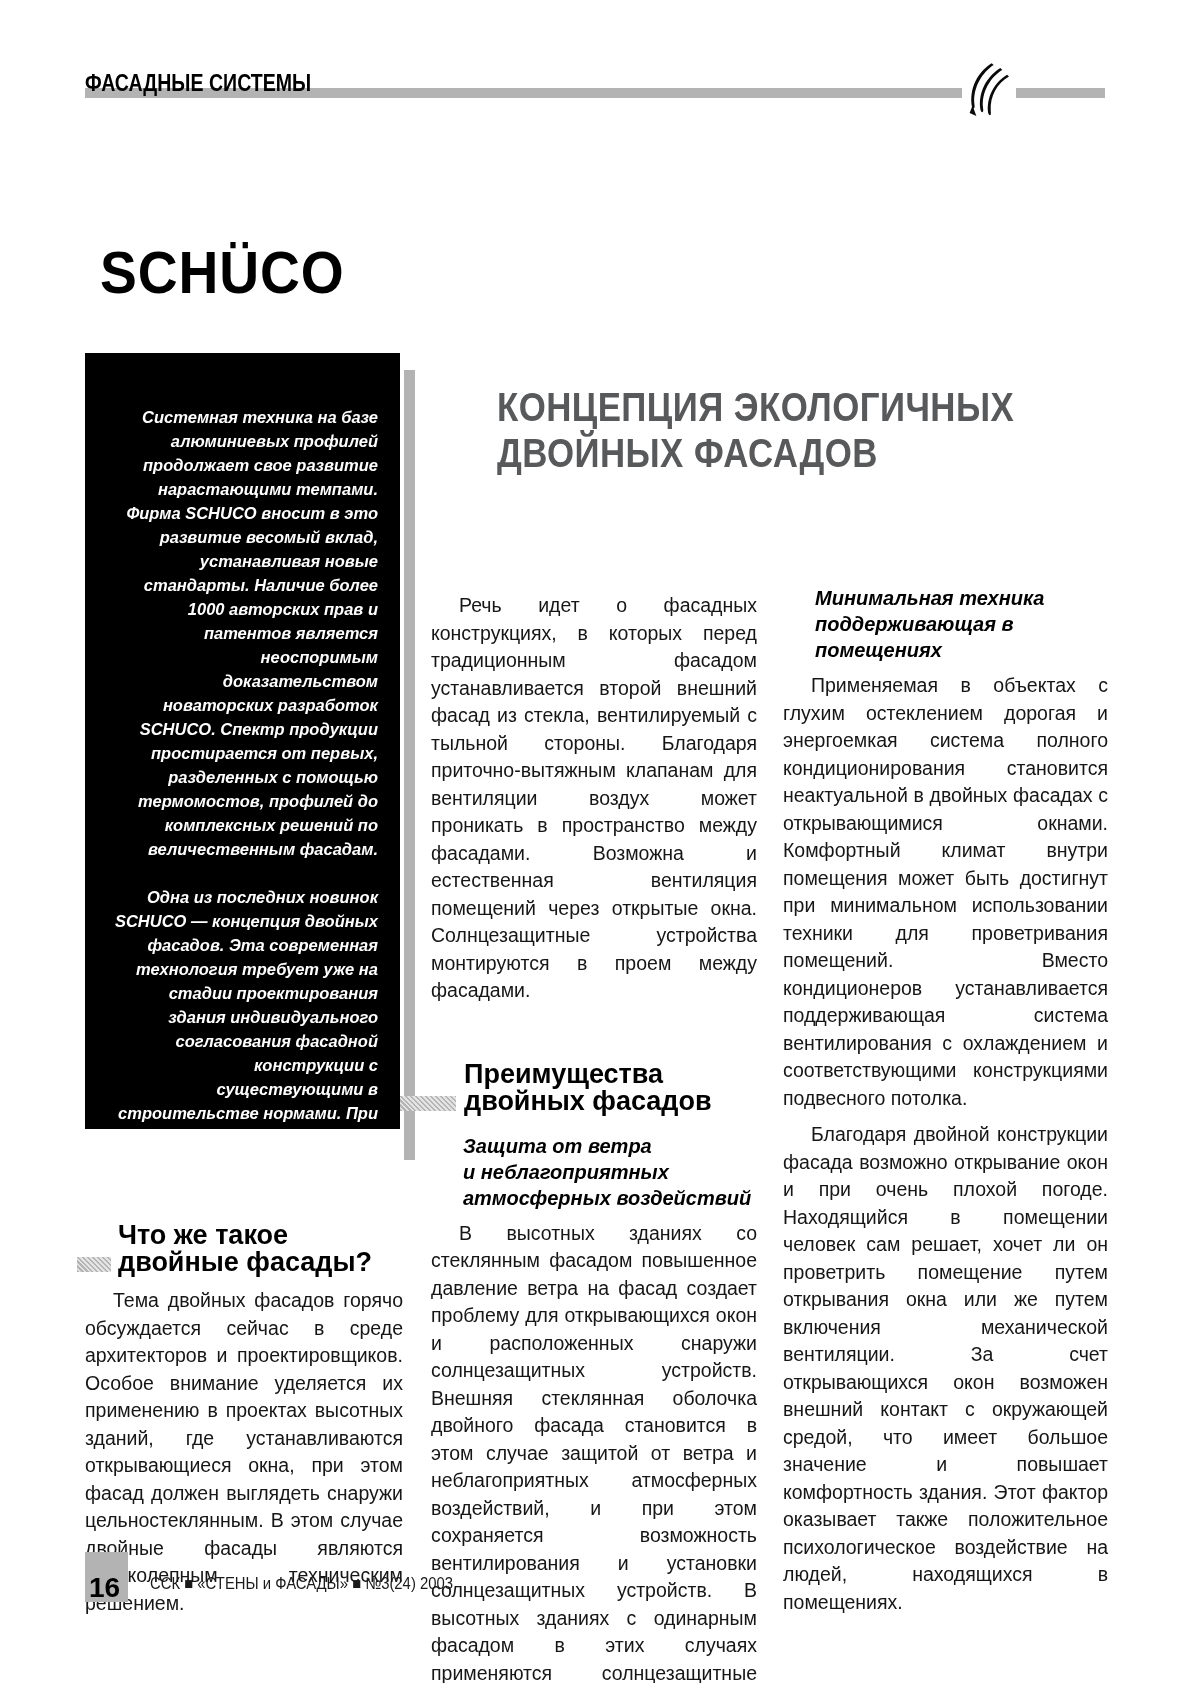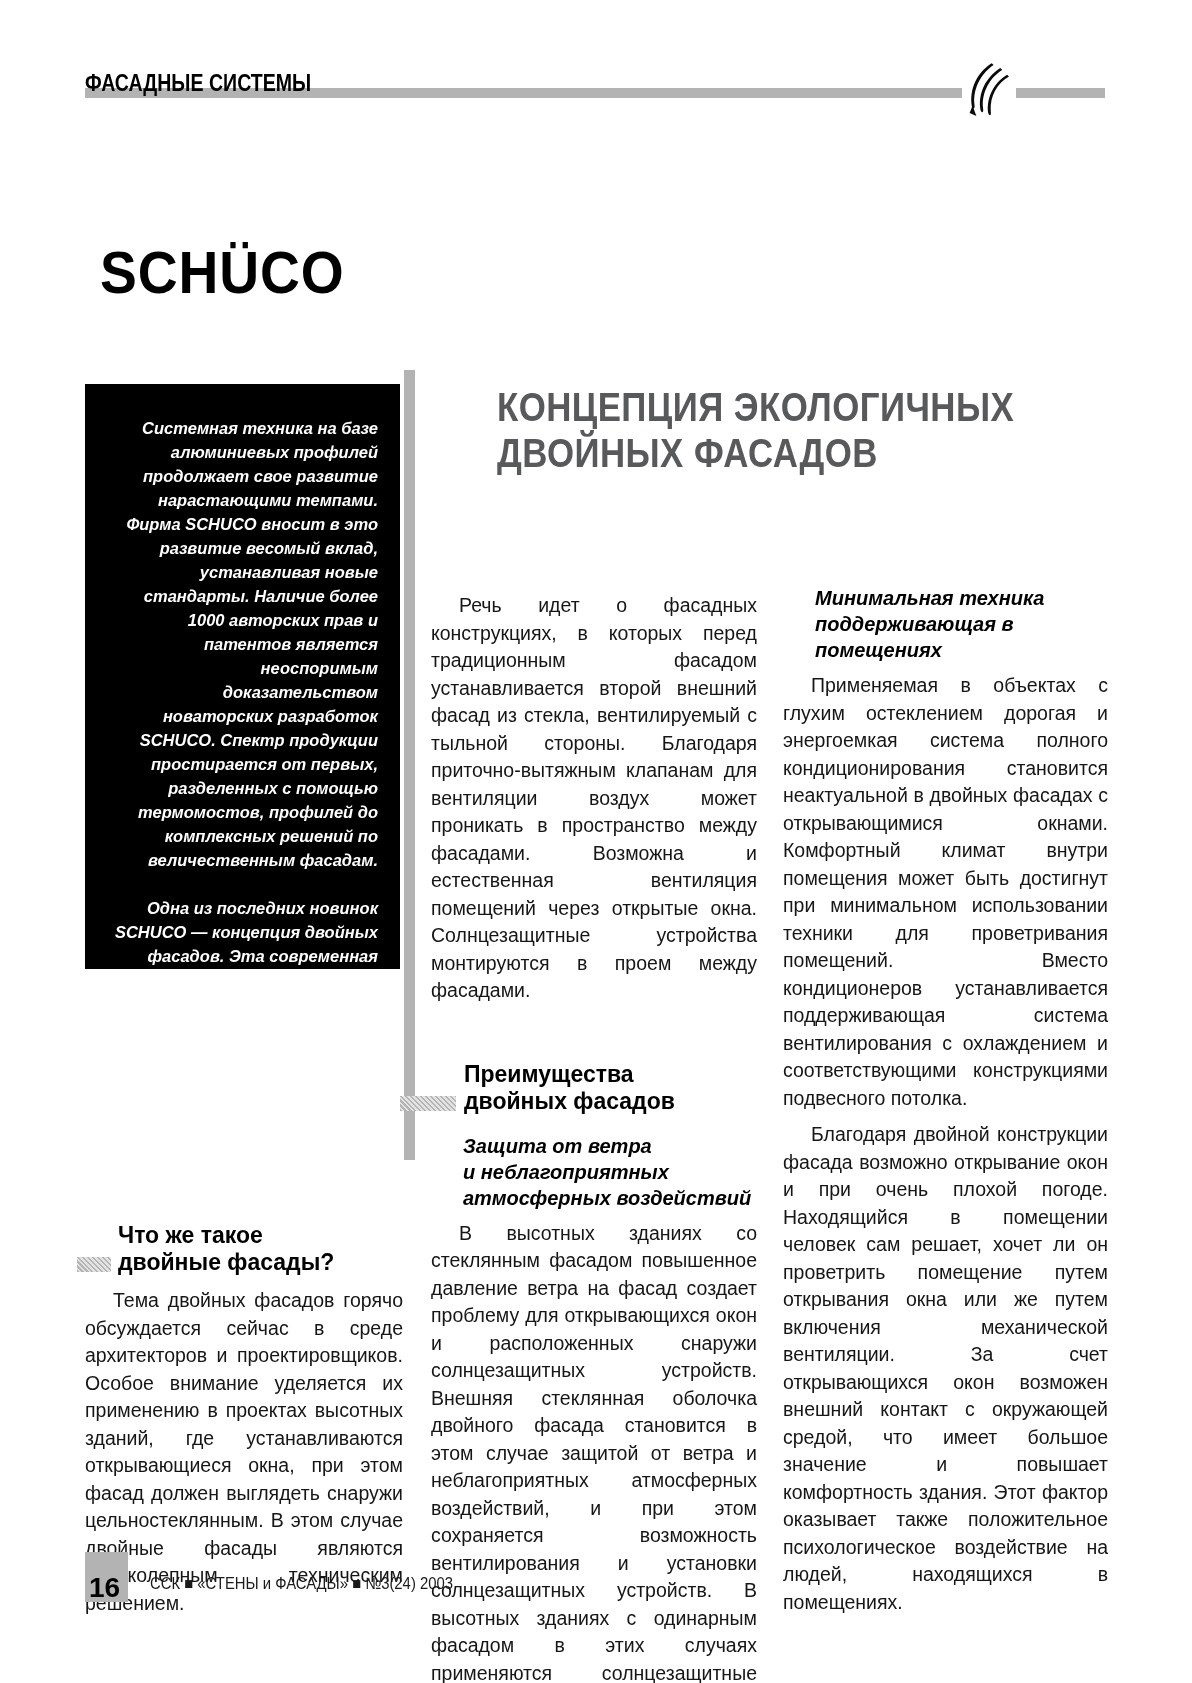--- a/index.html
+++ b/index.html
@@ -24,23 +24,23 @@
   .brush{position:absolute;left:961px;top:62px;width:48px;height:58px;}
   
   .logo{
     position:absolute;left:100px;top:238px;
     font-size:60px;font-weight:bold;color:#000;
     letter-spacing:1px;white-space:nowrap;
     transform:scaleX(.92);transform-origin:left top;
   }
   
   .black-box{
-    position:absolute;left:85px;top:384px;width:315px;height:585px;
+    position:absolute;left:85px;top:353px;width:315px;height:776px;
     background:#000;box-sizing:border-box;
-    padding:32px 22px 20px 26px;
+    padding:52px 22px 20px 26px;
   }
   .black-box p{
     margin:0 0 24px 0;
     color:#fff;font-size:16.5px;line-height:24px;
     font-weight:bold;font-style:italic;text-align:right;
   }
   .gray-strip{position:absolute;left:404px;top:370px;width:11px;height:790px;background:#b3b3b3;}
   
   .main-title{
     position:absolute;left:497px;top:384px;
@@ -52,21 +52,21 @@
   .col{position:absolute;box-sizing:border-box;}
   .col-left{left:85px;top:1222px;width:318px;}
   .col-mid{left:431px;top:560px;width:326px;}
   .col-right{left:783px;top:560px;width:325px;}
   .body-par{
     margin:0;font-size:19.5px;line-height:27.5px;
     text-align:justify;text-indent:28px;color:#161616;
   }
   .sec-head{
     position:relative;margin:0;padding-left:33px;
-    font-size:23px;line-height:27px;font-weight:bold;color:#000;
+    font-size:27px;line-height:27px;font-weight:bold;color:#000;
   }
   .sec-head .hatch{
     position:absolute;bottom:4px;height:15px;
     background:repeating-linear-gradient(45deg,#b4b4b4 0 1.5px,#e3e3e3 1.5px 3.5px);
   }
   .hatch-left{left:-8px;width:34px;}
   .hatch-mid{left:-31px;width:56px;}
   .sub-head{
     margin:0;padding-left:32px;
     font-size:20px;line-height:26px;font-weight:bold;font-style:italic;color:#000;

